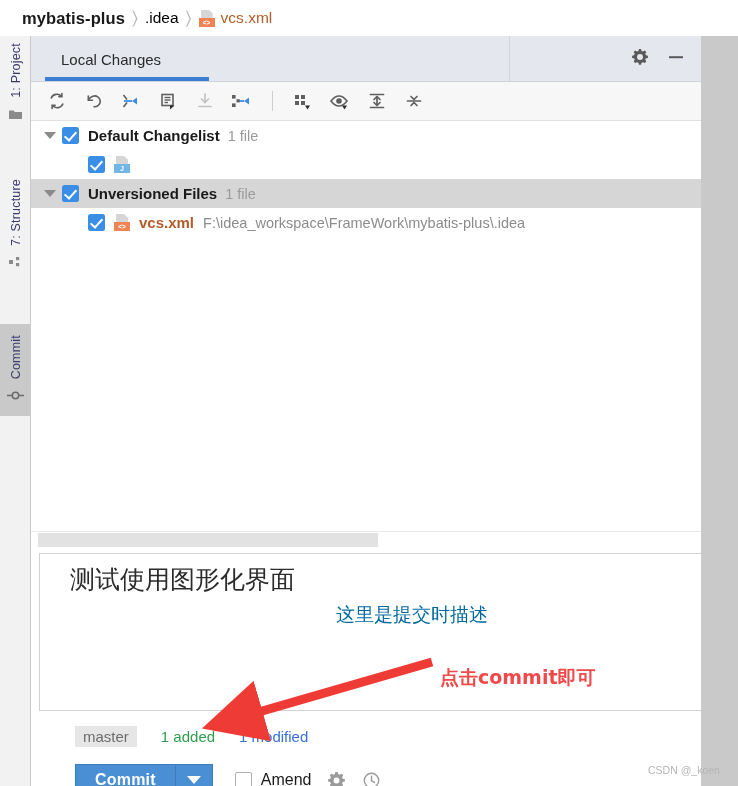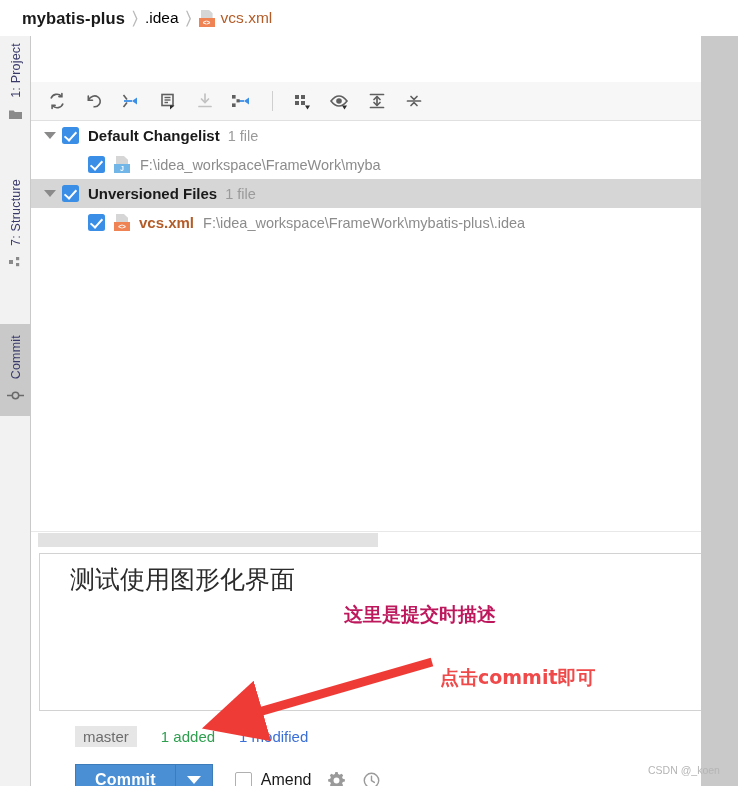--- a/index.html
+++ b/index.html
@@ -115,21 +115,21 @@
   
   .hscroll-track { position: absolute; left: 0; top: 495px; width: 670px; height: 17px; background: #ffffff; border-top: 1px solid #e8e8e8; }
   .hscroll-thumb { position: absolute; left: 7px; top: 1px; width: 340px; height: 14px; background: #e2e2e2; }
 
   
   .msgarea {
     position: absolute; left: 8px; top: 517px; width: 662px; height: 158px;
     background: #ffffff; border: 1px solid #d2d2d2; border-right: none;
   }
   .msgtext { position: absolute; left: 30px; top: 9px; font-size: 25px; color: #2b2b2b; font-family: Liberation Serif, serif; }
-  .ann-desc { position: absolute; left: 304px; top: 48px; font-size: 19px; color: #be185d; font-weight: bold; font-family: "DejaVu Sans", sans-serif; white-space: nowrap; }
+  .ann-desc { position: absolute; left: 296px; top: 48px; font-size: 19px; color: #0369a1; font-weight: normal; font-family: "DejaVu Sans", sans-serif; white-space: nowrap; }
 
   
   .bottombar { position: absolute; left: 8px; top: 676px; width: 662px; height: 95px; background: #ffffff; }
   .branchrow { position: absolute; left: 36px; top: 14px; display: flex; align-items: center; gap: 24px; }
   .branch-chip { background: #e6e6e6; color: #6d6d6d; font-size: 15px; padding: 2px 8px; }
   .stat-added { color: #2e9e4f; font-size: 15px; }
   .stat-mod { color: #3a6fd8; font-size: 15px; }
 
   .commitrow { position: absolute; left: 36px; top: 52px; display: flex; align-items: center; }
   .commit-btn {
@@ -200,20 +200,41 @@
           <line x1="0" y1="6.5" x2="5" y2="6.5" stroke="#6a6a6a" stroke-width="1.5"></line>
           <line x1="12" y1="6.5" x2="17" y2="6.5" stroke="#6a6a6a" stroke-width="1.5"></line>
         </svg>
       </span>
     </div>
 
   </div>
 
   <div class="panel">
 
+    <div class="tabheader">
+      <div class="tab-localchanges">
+        <span class="tlabel">Local Changes</span>
+      </div>
+      <div class="tab-underline"></div>
+      <div class="tab-divider"></div>
+      <div class="hdr-actions">
+        <span>
+          <svg width="18" height="18" viewBox="0 0 20 20">
+            <path d="M10 6.4a3.6 3.6 0 100 7.2 3.6 3.6 0 000-7.2zm0 5.4a1.8 1.8 0 110-3.6 1.8 1.8 0 010 3.6z" fill="#5a5a5a"></path>
+            <path d="M8.8 1h2.4l.5 2.2 1.6.7 2-1.1 1.7 1.7-1.1 2 .7 1.6 2.2.5v2.4l-2.2.5-.7 1.6 1.1 2-1.7 1.7-2-1.1-1.6.7-.5 2.2H8.8l-.5-2.2-1.6-.7-2 1.1L3 15.1l1.1-2-.7-1.6L1.2 11V8.6l2.2-.5.7-1.6-1.1-2L4.7 2.8l2 1.1 1.6-.7z" fill="#5a5a5a"></path>
+            <circle cx="10" cy="10" r="3.3" fill="#e4e7ee"></circle>
+          </svg>
+        </span>
+        <span>
+          <svg width="18" height="18" viewBox="0 0 18 18">
+              <rect x="2" y="8.2" width="14" height="2" fill="#5a5a5a"></rect>
+            </svg>
+        </span>
+      </div>
+    </div>
 
     <div class="toolbar">
 
       <div class="tbtn">
         <svg width="20" height="20" viewBox="0 0 20 20" fill="none" stroke="#5f5f5f" stroke-width="1.6">
           <path d="M4 7.5A6.2 6.2 0 0114.6 5.4"></path>
             <path d="M16 12.5A6.2 6.2 0 015.4 14.6"></path>
           <path d="M14.9 2.6v3h-3" stroke-linecap="round"></path>
             <path d="M5.1 17.4v-3h3" stroke-linecap="round"></path>
         </svg>
@@ -314,21 +335,20 @@
 
       <div class="row">
         <span class="child-indent"></span>
         <span class="cbox"></span>
         <span class="child-icon">
           <span class="ficon">
               <span class="pg"></span>
               <span class="band band-java">J</span>
             </span>
         </span>
-        <span class="fpath">F:\idea_workspace\FrameWork\myba</span>
       </div>
 
       <div class="row group">
         <span class="tri"></span>
         <span class="cbox"></span>
         <span class="gname">Unversioned Files</span>
         <span class="gcount">1 file</span>
       </div>
 
       <div class="row">

